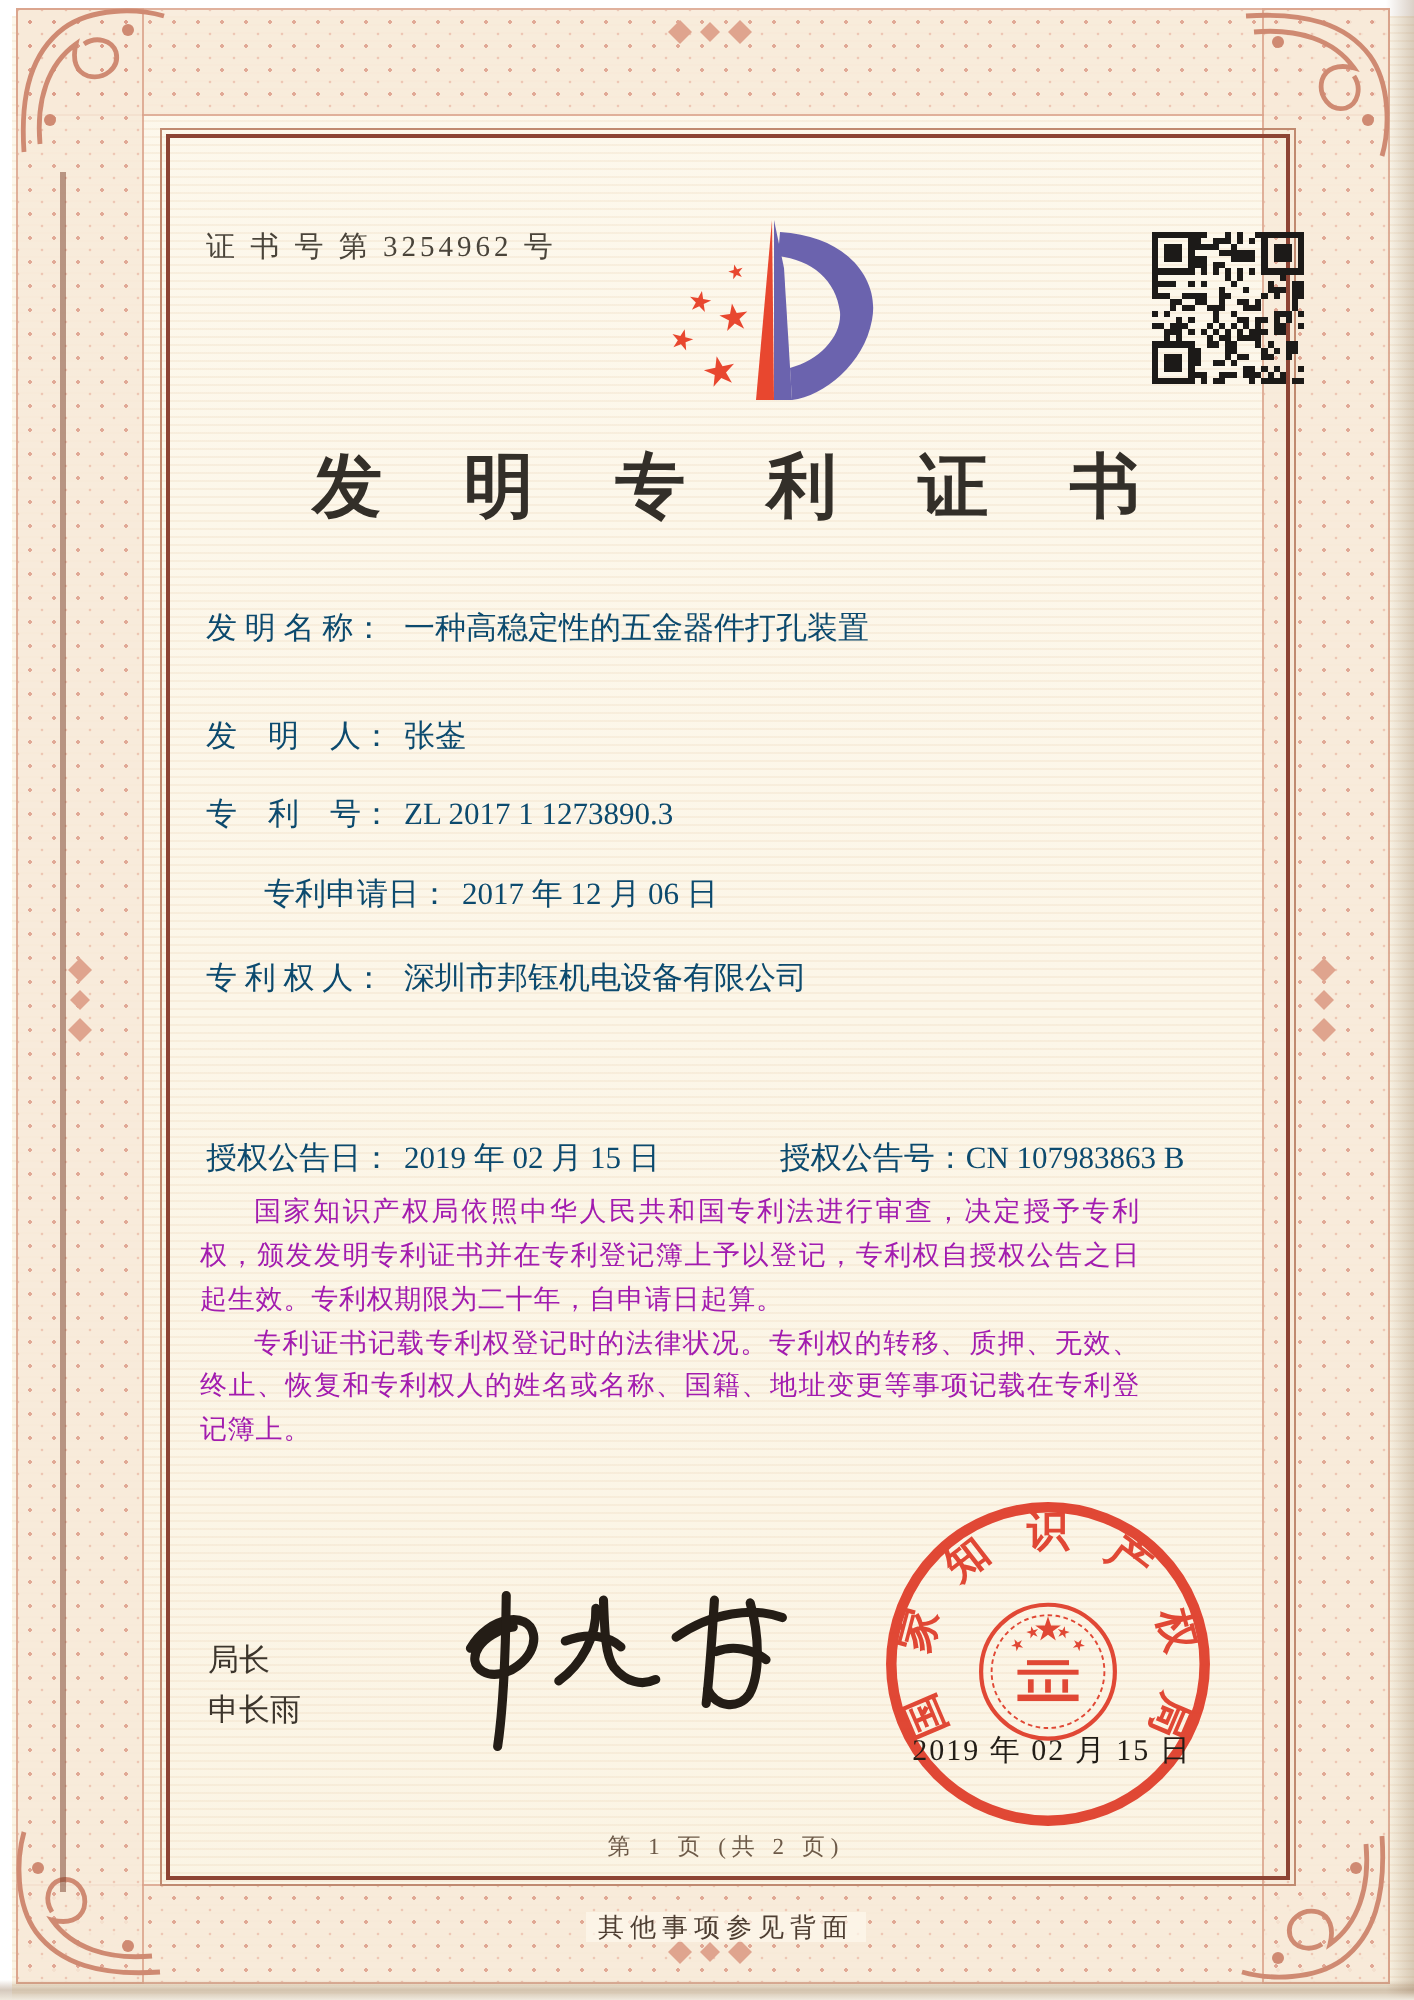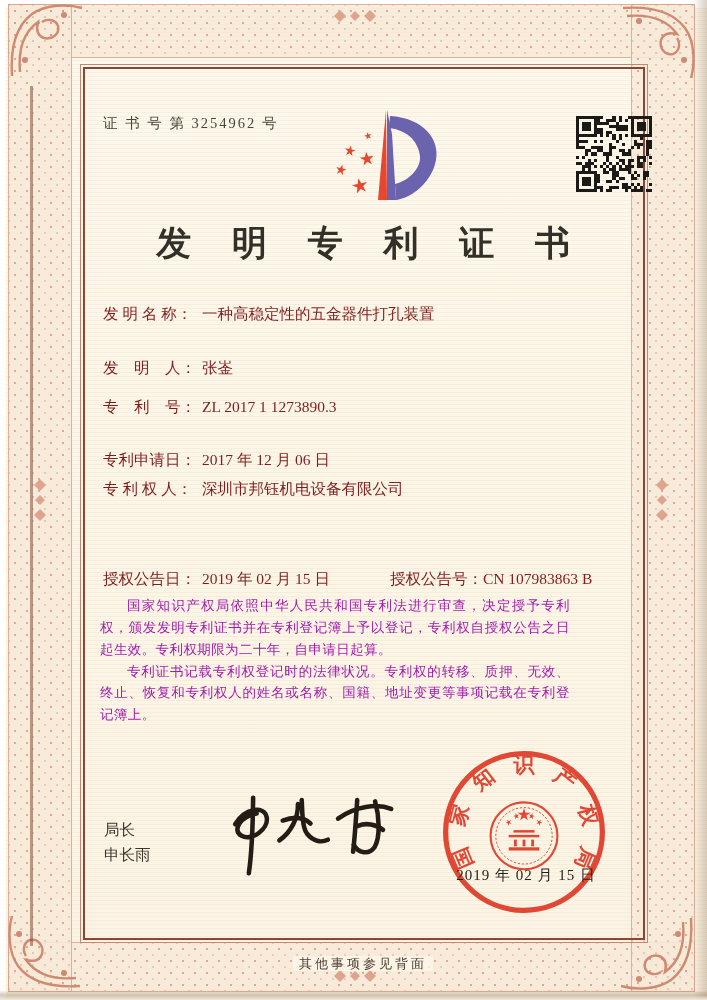--- a/index.html
+++ b/index.html
@@ -42,21 +42,21 @@
   .frame::after{content:"";position:absolute;left:2px;top:2px;right:2px;bottom:2px;
          border:2px solid #8d4434;}
   
   .cert-no{position:absolute;left:103px;top:114px;font-size:14.5px;letter-spacing:2px;
            color:#4a443a;}
   .logo{position:absolute;left:326px;top:104px;width:128px;height:112px;}
   .qr{position:absolute;left:576px;top:116px;width:76px;height:76px;}
   .title{position:absolute;left:80px;top:220px;width:566px;text-align:center;
          font-size:35px;font-weight:700;letter-spacing:16px;text-indent:16px;color:#332f29;}
   
-  .row{position:absolute;left:103px;font-size:15.5px;color:#7f1d1d;white-space:nowrap;}
+  .row{position:absolute;left:103px;font-size:15.5px;color:#0c4a6e;white-space:nowrap;}
   .lbl{display:inline-block;min-width:99px;}
   .val-block{display:inline-block;width:372px;vertical-align:top;white-space:normal;
              line-height:1.62;}
   .pair2{margin-left:60px;}
   
   .body-text{position:absolute;left:100px;top:595px;width:470px;font-size:13.5px;
              line-height:1.62;color:#a21caf;text-align:justify;letter-spacing:.4px;}
   .body-text p{margin:0;text-indent:2em;}
   
   .sig-title{position:absolute;left:104px;top:820px;font-size:15.5px;color:#3c352c;}
@@ -476,21 +476,21 @@
 
   <div class="row" style="top:304px;">
     <span class="lbl">发 明 名 称：</span><span>一种高稳定性的五金器件打孔装置</span>
   </div>
   <div class="row" style="top:358px;">
     <span class="lbl">发　明　人：</span><span>张崟</span>
   </div>
   <div class="row" style="top:397px;">
     <span class="lbl">专　利　号：</span><span>ZL 2017 1 1273890.3</span>
   </div>
-  <div class="row" style="top:450px;">
+  <div class="row" style="top:437px;margin-left:29px;">
     <span class="lbl">专利申请日：</span><span>2017 年 12 月 06 日</span>
   </div>
   <div class="row" style="top:479px;">
     <span class="lbl">专 利 权 人：</span><span>深圳市邦钰机电设备有限公司</span>
   </div>
   <div class="row" style="top:569px;">
     <span class="lbl">授权公告日：</span><span>2019 年 02 月 15 日</span><span class="pair2">授权公告号：</span><span>CN 107983863 B</span>
   </div>
 
   <div class="body-text">
@@ -540,17 +540,18 @@
           <text x="51.80833615440002" y="40.52630180889354" fill="#df3b28" font-size="22" font-weight="bold" text-anchor="middle" transform="rotate(-37.66666666666667 51.80833615440002 40.52630180889354)">知</text>
           <text x="90" y="27.5" fill="#df3b28" font-size="22" font-weight="bold" text-anchor="middle" transform="rotate(0 90 27.5)">识</text>
           <text x="128.19166384559998" y="40.526301808893535" fill="#df3b28" font-size="22" font-weight="bold" text-anchor="middle" transform="rotate(37.66666666666666 128.19166384559998 40.526301808893535)">产</text>
           <text x="150.463451216429" y="74.17530199344988" fill="#df3b28" font-size="22" font-weight="bold" text-anchor="middle" transform="rotate(75.33333333333331 150.463451216429 74.17530199344988)">权</text>
           <text x="147.53155334077752" y="114.42069553057961" fill="#df3b28" font-size="22" font-weight="bold" text-anchor="middle" transform="rotate(113 147.53155334077752 114.42069553057961)">局</text>
         </g>
     </svg>
   </div>
   <div class="seal-date">2019 年 02 月 15 日</div>
 
+  <div class="page-info">第 1 页 (共 2 页)</div>
   <div class="back-note"><span>其他事项参见背面</span></div>
 
   <div class="edge-shadow-right"></div>
   <div class="edge-shadow-bottom"></div>
 </div>
 
 </body></html>

